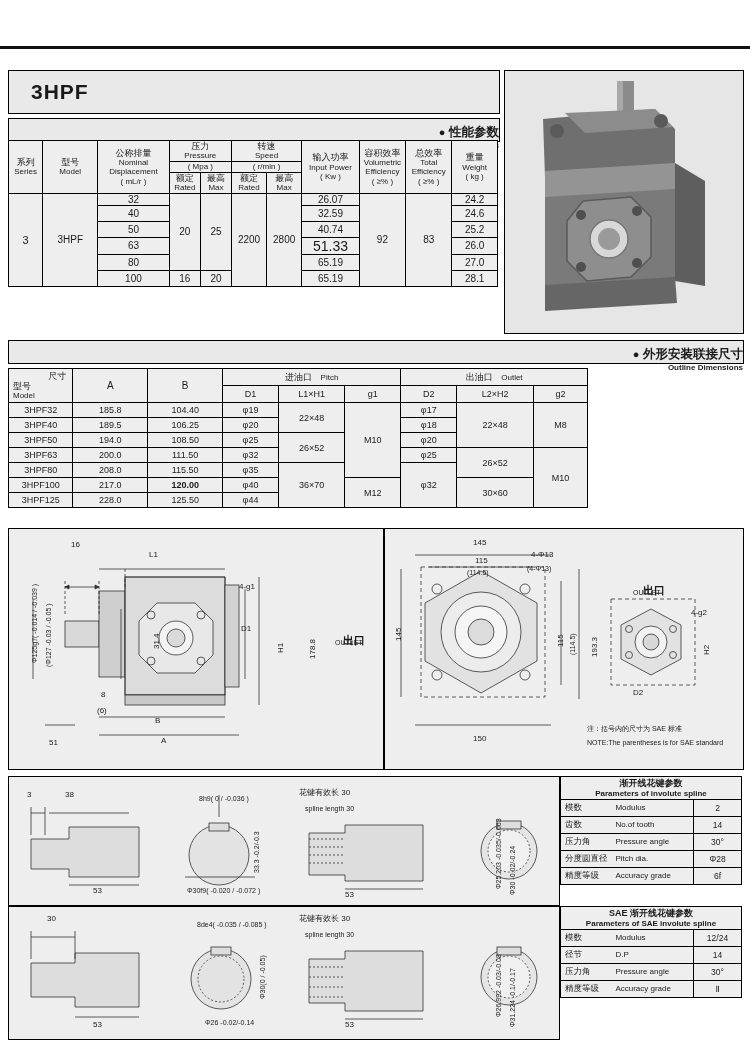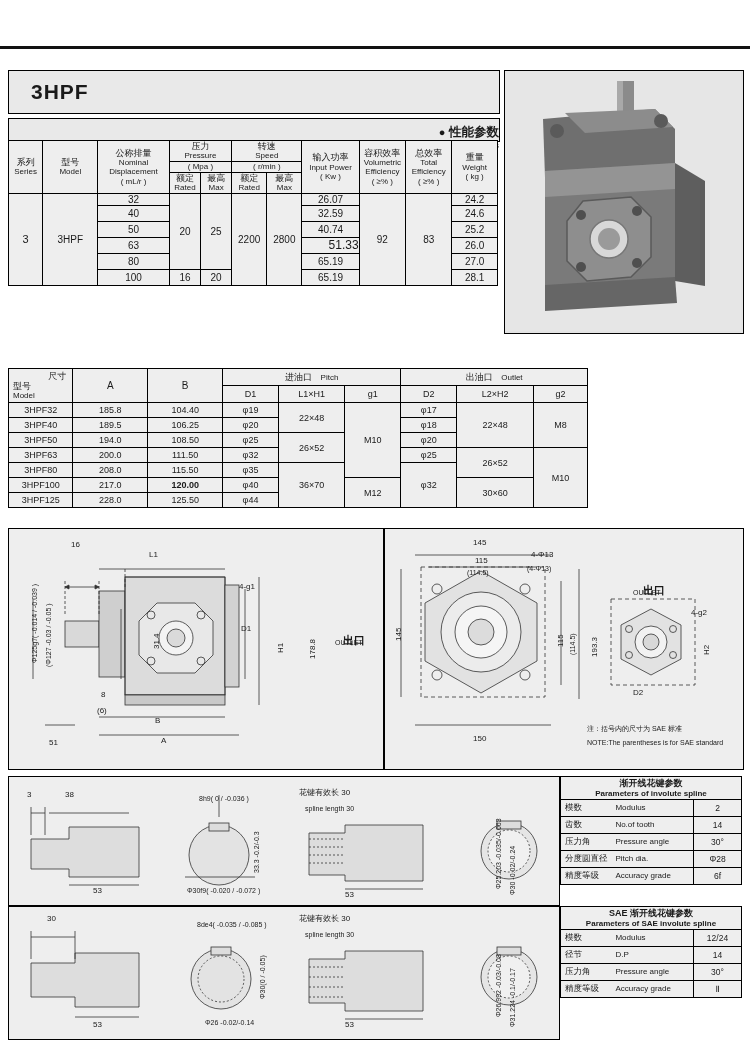--- a/index.html
+++ b/index.html
@@ -188,38 +188,45 @@
       <td style="font-size:10px;">32.59</td>
       <td style="font-size:10px;">24.6</td>
     </tr>
     <tr>
       <td style="height:15px;font-size:10px;">50</td>
       <td style="font-size:10px;">40.74</td>
       <td style="font-size:10px;">25.2</td>
     </tr>
     <tr>
       <td style="height:15px;font-size:10px;">63</td>
-      <td style="font-size:12px;text-align:right;">51.33</td>
+      <td style="font-size:14px;">51.33</td>
       <td style="font-size:10px;">26.0</td>
     </tr>
     <tr>
       <td style="height:15px;font-size:10px;">80</td>
       <td style="font-size:10px;">65.19</td>
       <td style="font-size:10px;">27.0</td>
     </tr>
     <tr>
       <td style="height:15px;font-size:10px;">100</td>
       <td style="font-size:10px;">16</td>
       <td style="font-size:10px;">20</td>
       <td style="font-size:10px;">65.19</td>
       <td style="font-size:10px;">28.1</td>
     </tr>
   </tbody>
     </table>
 
+  <div class="sec-bar" style="left:8px;top:340px;width:734px;height:22px;">
+    <div class="sec-txt">
+      <span class="dot">●</span>
+      <span>外形安装联接尺寸</span>
+      <span class="en">Outline Dimensions</span>
+    </div>
+  </div>
 
   <table class="tbl" style="left:8px;top:368px;width:580px;">
     <tbody>
         <tr>
       <td rowspan="2" style="width:60px;height:24px;">
         <span class="cn" style="text-align:right;padding-right:6px;">尺寸</span>
         <span class="cn" style="text-align:left;padding-left:4px;">型号</span>
         <span class="en" style="text-align:left;padding-left:4px;">Model</span>
       </td>
       <td rowspan="2" style="width:70px;font-size:10px;">A</td>

